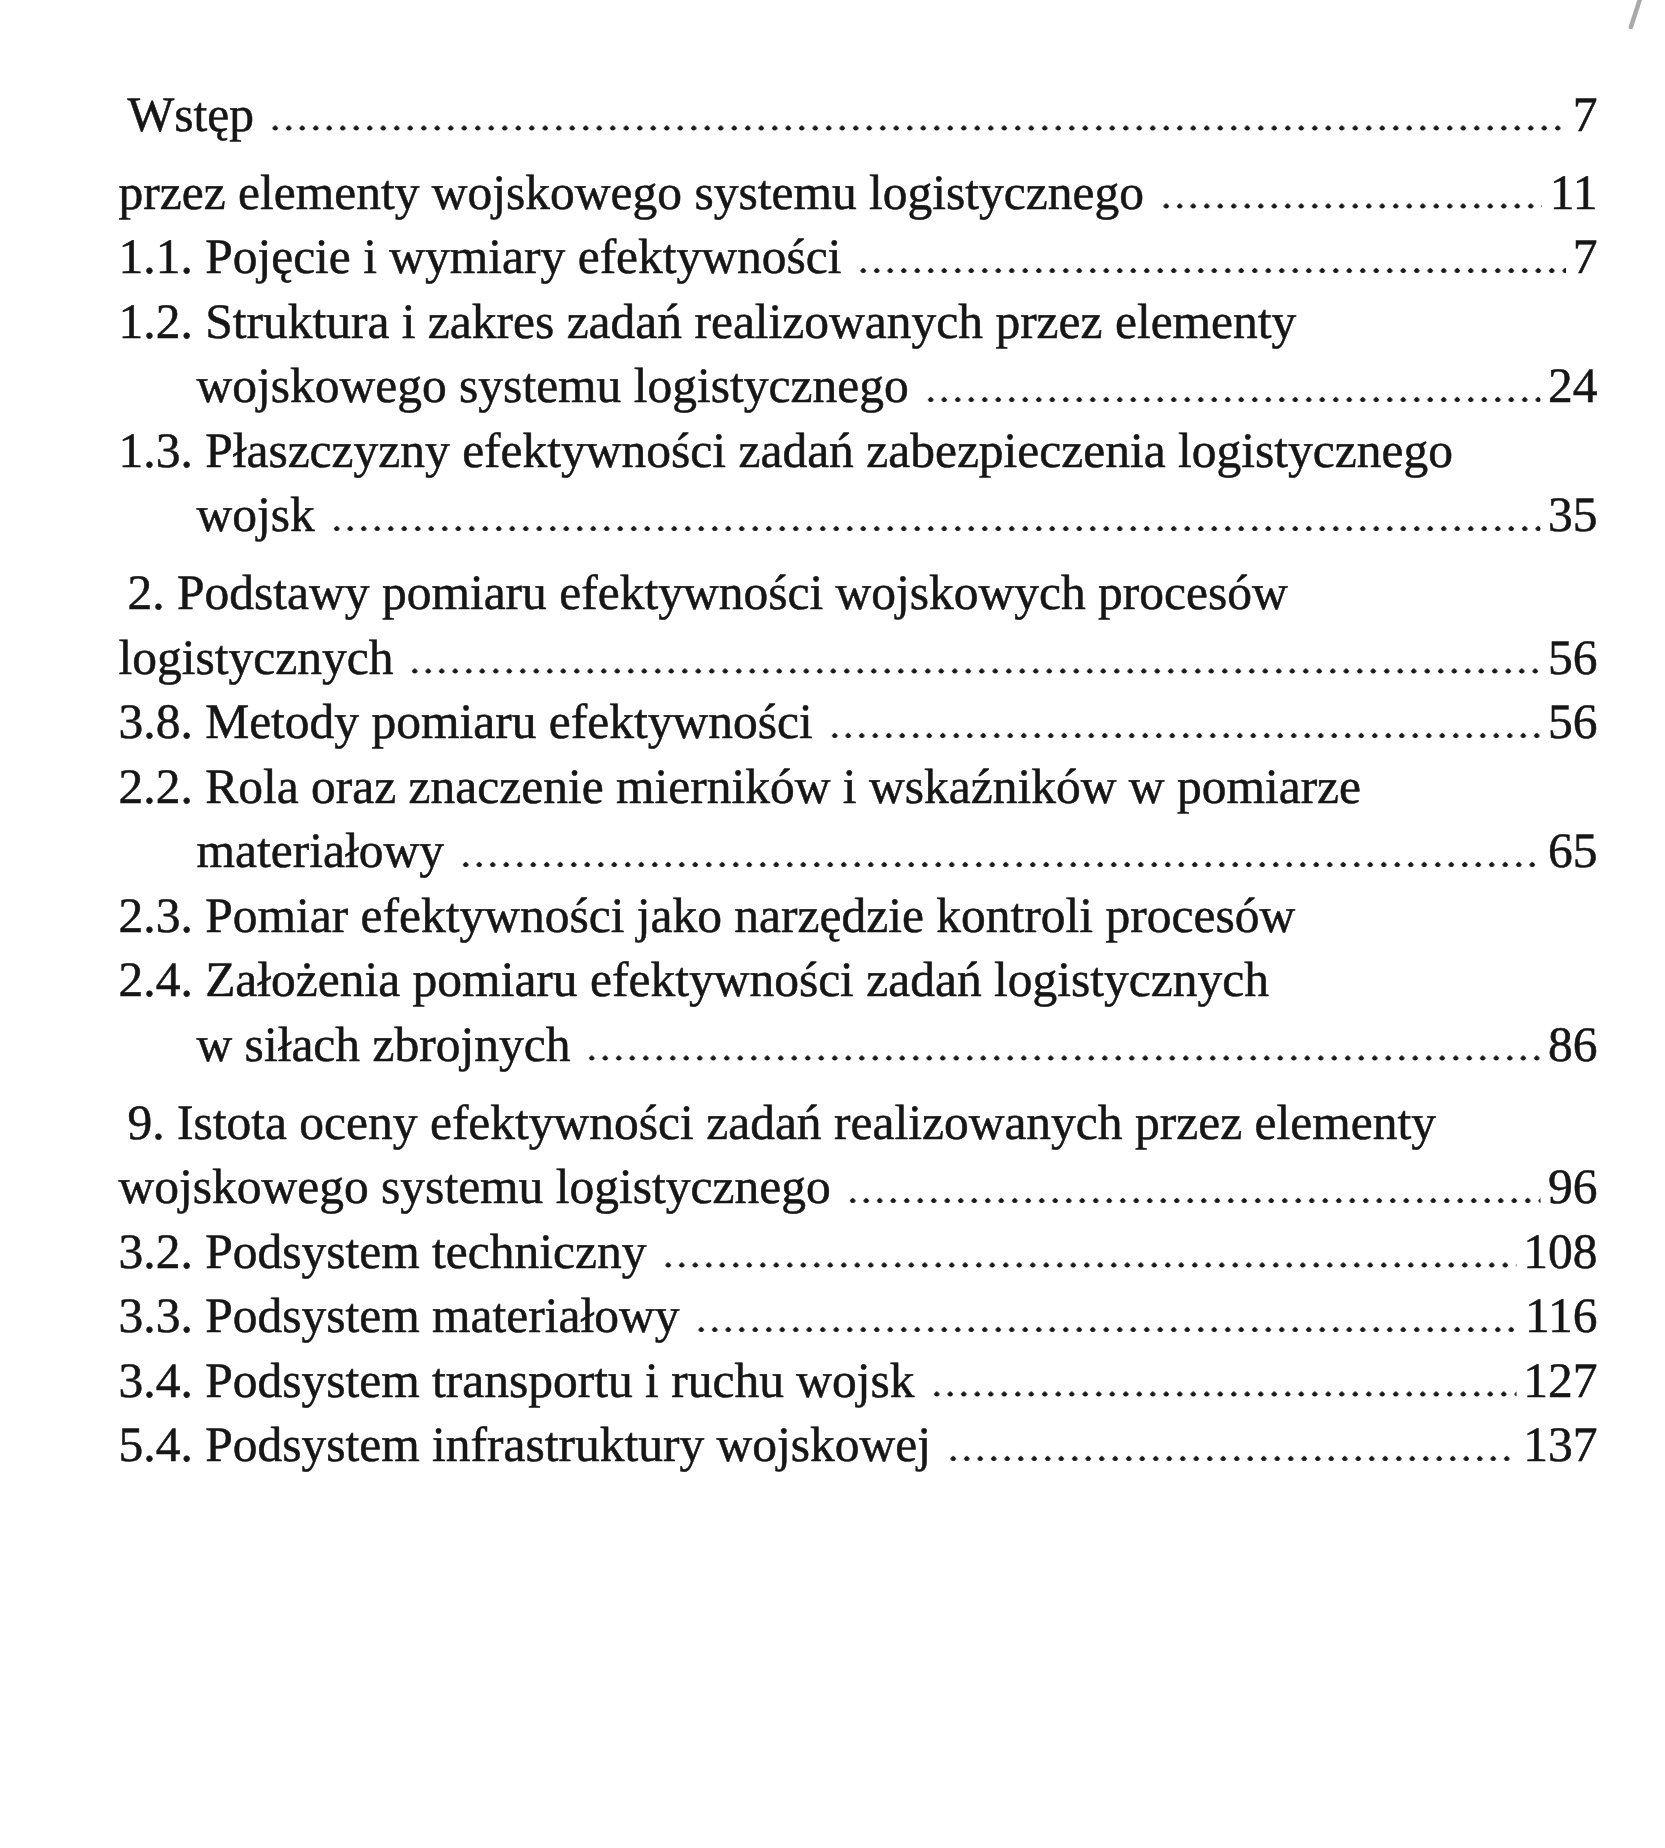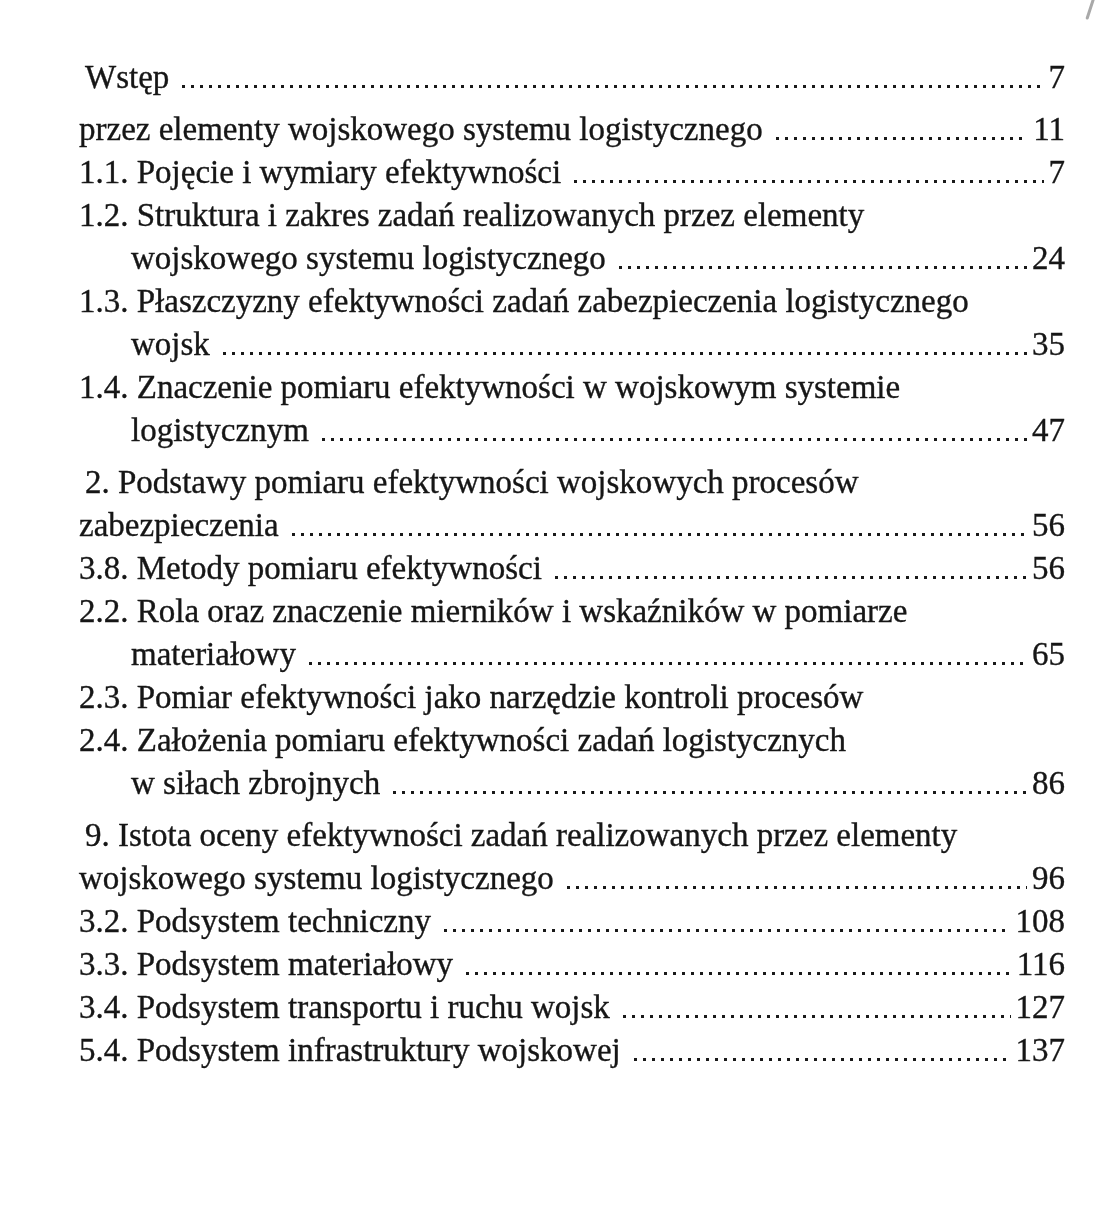--- a/index.html
+++ b/index.html
@@ -106,36 +106,26 @@
       <div class="entry">
         <div class="row indent-1">
           <span class="txt">1.3. Płaszczyzny efektywności zadań zabezpieczenia logistycznego</span>
         </div>
         <div class="row indent-2">
           <span class="txt">wojsk</span>
           <span class="dots"></span>
           <span class="page-num">35</span>
         </div>
       </div>
-      <div class="entry">
-        <div class="row indent-1">
-          <span class="txt">1.4. Znaczenie pomiaru efektywności w wojskowym systemie</span>
-        </div>
-        <div class="row indent-2">
-          <span class="txt">logistycznym</span>
-          <span class="dots"></span>
-          <span class="page-num">47</span>
-        </div>
-      </div>
       <div class="entry chapter">
         <div class="row indent-0">
           <span class="txt">2. Podstawy pomiaru efektywności wojskowych procesów</span>
         </div>
         <div class="row indent-1">
-          <span class="txt">zabezpieczenia</span>
+          <span class="txt">logistycznych</span>
           <span class="dots"></span>
           <span class="page-num">56</span>
         </div>
       </div>
       <div class="entry">
         <div class="row indent-1">
           <span class="txt">3.8. Metody pomiaru efektywności</span>
           <span class="dots"></span>
           <span class="page-num">56</span>
         </div>

